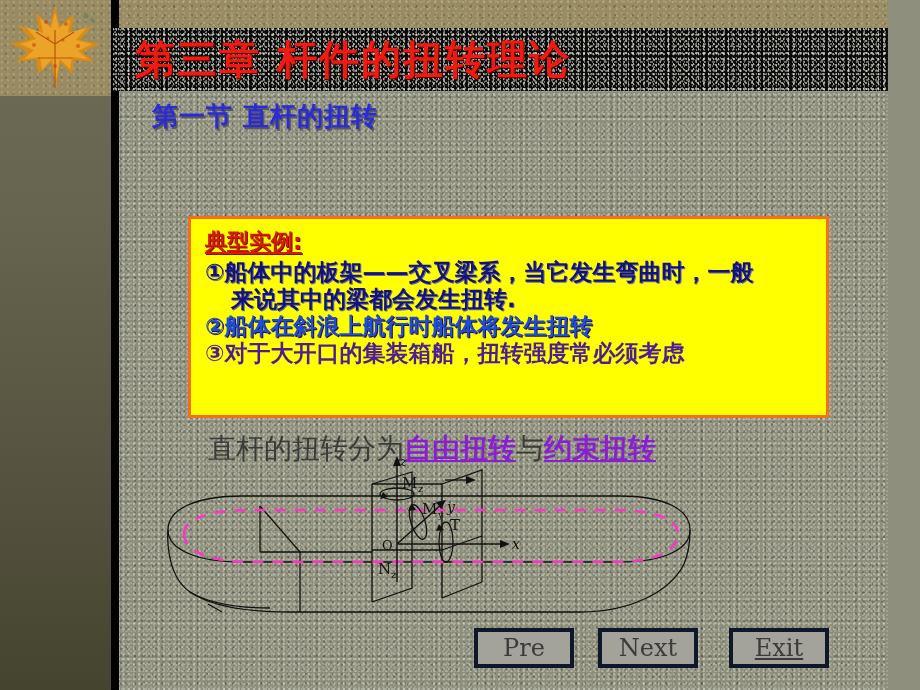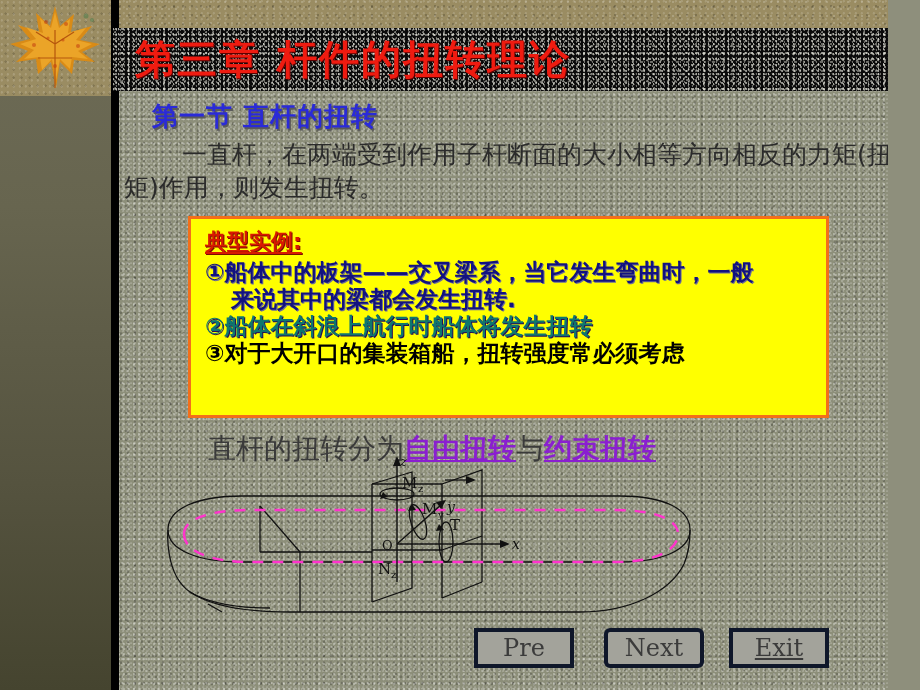--- a/index.html
+++ b/index.html
@@ -100,22 +100,22 @@
     text-decoration:underline;text-underline-offset:3px;
     text-shadow:1px 1px 0 #7a0e00;
     margin-bottom:2px;
   }
   .yb-item{
     font-size:23px;font-weight:bold;line-height:1.18;
     margin-top:0;
   }
   .yb-1{color:#12127f;text-shadow:1px 1px 0 #6c6c9a;}
   .yb-1 .cont{display:block;margin-left:26px;}
-  .yb-2{color:#0f766e;text-shadow:1px 1px 0 #2a0a55;}
-  .yb-3{color:#000000;}
+  .yb-2{color:#1d4ed8;text-shadow:1px 1px 0 #2a0a55;}
+  .yb-3{color:#4c1d95;}
 
   
   .link-line{
     position:absolute;left:208px;top:430px;
     font-size:28px;color:#3a3a3a;white-space:nowrap;
   }
   .link-line .lnk{
     color:#8a1fd0;text-decoration:underline;text-underline-offset:2px;
     font-weight:bold;
   }
@@ -127,21 +127,21 @@
   .btn-row{position:absolute;left:474px;top:628px;width:360px;height:40px;}
   .btn{
     position:absolute;top:0;height:40px;width:100px;
     background:#a3a39b;border:4px solid #0f172a;box-sizing:border-box;
     font-family:"DejaVu Serif","Liberation Serif",serif;
     font-size:24px;color:#3b3b3b;
     display:flex;align-items:center;justify-content:center;
     cursor:pointer;
   }
   .btn-pre{left:0;}
-  .btn-next{left:130px;border-radius:6px;}
+  .btn-next{left:124px;}
   .btn-exit{left:255px;text-decoration:underline;}
 </style>
 </head>
 <body>
 
 <div class="slide">
 
   <div class="bg-top-strip"></div>
   <div class="bg-body"></div>
   <div class="bg-sidebar"></div>
@@ -171,21 +171,20 @@
           <circle cx="92" cy="20" r="2"></circle>
       </g>
     </svg>
   </div>
   <div class="bg-sidebar-strip"></div>
 
   <div class="header-band"></div>
   <div class="title-main">第三章  杆件的扭转理论</div>
   <div class="title-sub">第一节  直杆的扭转</div>
 
-  <div class="para">一直杆，在两端受到作用子杆断面的大小相等方向相反的力矩(扭矩)作用，则发生扭转。</div>
 
   <div class="yellow-box">
     <div class="yb-title">典型实例:</div>
     <div class="yb-item yb-1">
       <span>①船体中的板架——交叉梁系，当它发生弯曲时，一般</span>
       <span class="cont">来说其中的梁都会发生扭转.</span>
     </div>
     <div class="yb-item yb-2">②船体在斜浪上航行时船体将发生扭转</div>
     <div class="yb-item yb-3">③对于大开口的集装箱船，扭转强度常必须考虑</div>
   </div>

